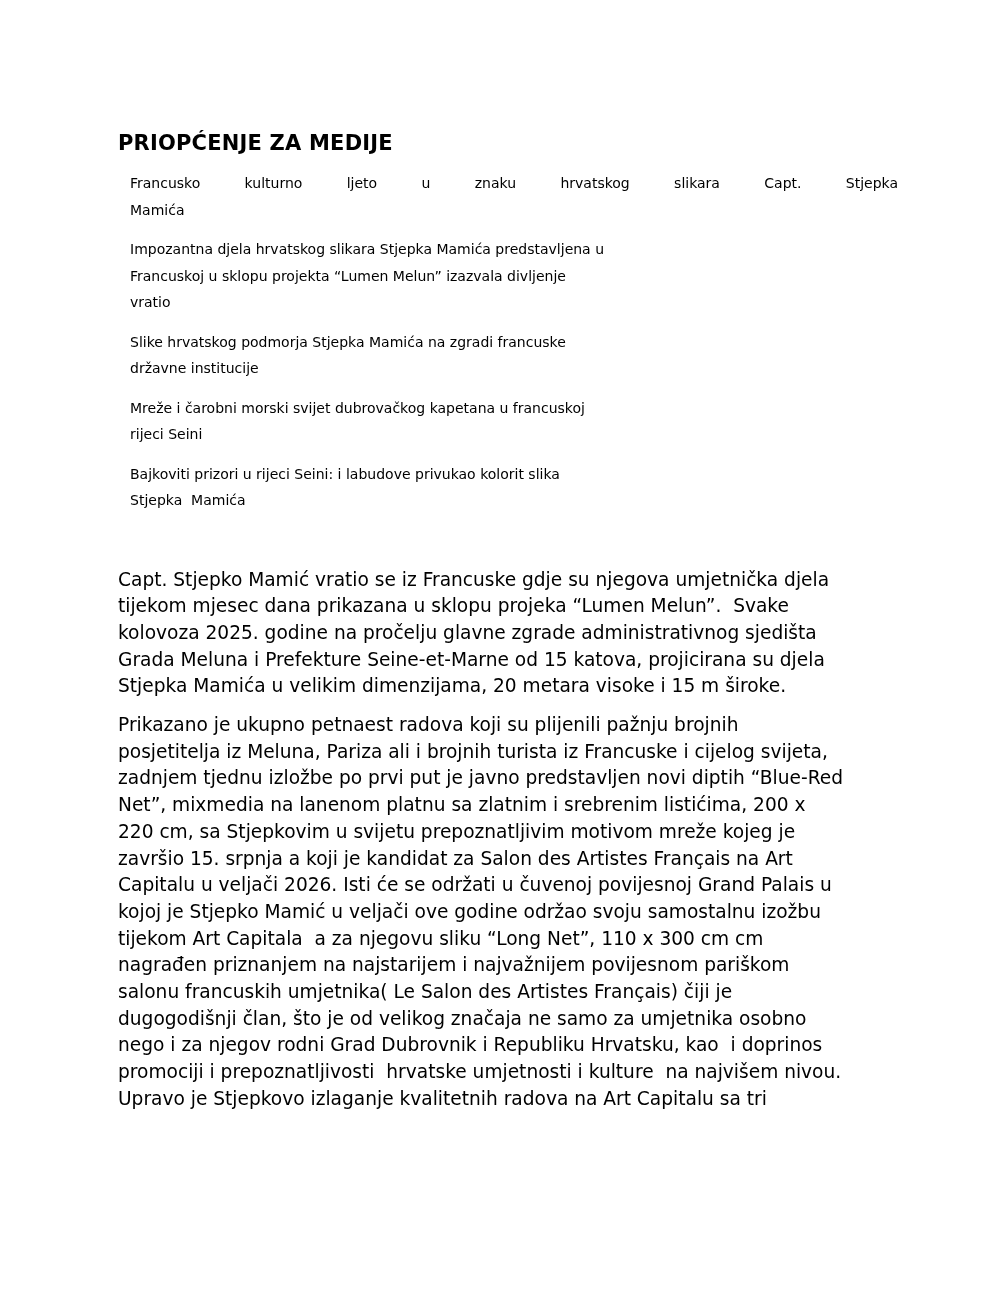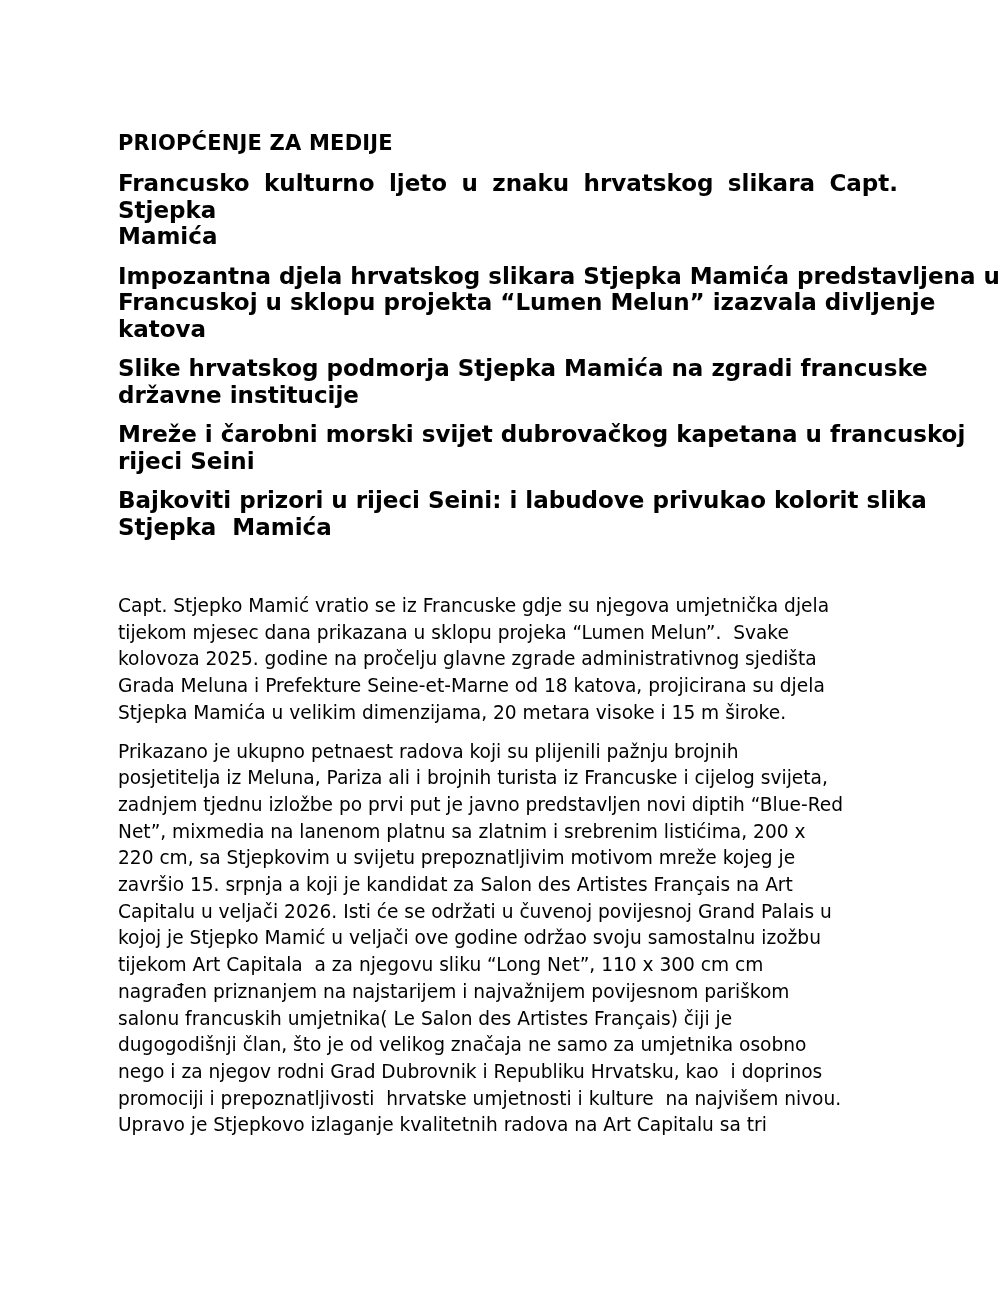--- a/index.html
+++ b/index.html
@@ -23,24 +23,24 @@
     }
     .doc-title {
       text-align: left;
       font-weight: bold;
       font-size: 21px;
       line-height: 30px;
       margin: 0 0 12px 0;
       letter-spacing: 0.2px;
     }
     .subheading {
-      font-weight: bold;
-      font-size: 23px;
+      font-weight: normal;
+      font-size: 14px;
       line-height: 26.5px;
-      margin: 0 0 13px 0;
+      margin: 0 0 13px 12px;
     }
     .subheading.justified {
       text-align: justify;
       text-align-last: left;
     }
     .spacer {
       height: 40px;
     }
     .body-para {
       font-size: 18.6px;
@@ -61,21 +61,21 @@
   <h1 class="doc-title">PRIOPĆENJE ZA MEDIJE</h1>
 
   <div class="subheading justified">
     <span style="display:block;text-align:justify;text-align-last:justify;">Francusko kulturno ljeto u znaku hrvatskog slikara Capt. Stjepka</span>
     <span style="display:block;">Mamića</span>
   </div>
 
   <div class="subheading">
     <span style="display:block;white-space:nowrap;">Impozantna djela hrvatskog slikara Stjepka Mamića predstavljena u</span>
     <span style="display:block;white-space:nowrap;">Francuskoj u sklopu projekta “Lumen Melun” izazvala divljenje</span>
-    <span style="display:block;white-space:nowrap;">katova</span>
+    <span style="display:block;white-space:nowrap;">vratio</span>
   </div>
 
   <div class="subheading">
     <span style="display:block;white-space:nowrap;">Slike hrvatskog podmorja Stjepka Mamića na zgradi francuske</span>
     <span style="display:block;white-space:nowrap;">državne institucije</span>
   </div>
 
   <div class="subheading">
     <span style="display:block;white-space:nowrap;">Mreže i čarobni morski svijet dubrovačkog kapetana u francuskoj</span>
     <span style="display:block;white-space:nowrap;">rijeci Seini</span>
@@ -85,21 +85,21 @@
     <span style="display:block;white-space:pre;">Bajkoviti prizori u rijeci Seini: i labudove privukao kolorit slika</span>
     <span style="display:block;white-space:pre;">Stjepka  Mamića</span>
   </div>
 
   <div class="spacer"></div>
 
   <p class="body-para">
     <span class="line">Capt. Stjepko Mamić vratio se iz Francuske gdje su njegova umjetnička djela</span>
     <span class="line" style="white-space:pre;">tijekom mjesec dana prikazana u sklopu projeka “Lumen Melun”.  Svake</span>
     <span class="line">kolovoza 2025. godine na pročelju glavne zgrade administrativnog sjedišta</span>
-    <span class="line">Grada Meluna i Prefekture Seine-et-Marne od 18 katova, projicirana su djela</span>
+    <span class="line">Grada Meluna i Prefekture Seine-et-Marne od 15 katova, projicirana su djela</span>
     <span class="line">Stjepka Mamića u velikim dimenzijama, 20 metara visoke i 15 m široke.</span>
   </p>
 
   <p class="body-para">
     <span class="line">Prikazano je ukupno petnaest radova koji su plijenili pažnju brojnih</span>
     <span class="line">posjetitelja iz Meluna, Pariza ali i brojnih turista iz Francuske i cijelog svijeta,</span>
     <span class="line">zadnjem tjednu izložbe po prvi put je javno predstavljen novi diptih “Blue-Red</span>
     <span class="line">Net”, mixmedia na lanenom platnu sa zlatnim i srebrenim listićima, 200 x</span>
     <span class="line">220 cm, sa Stjepkovim u svijetu prepoznatljivim motivom mreže kojeg je</span>
     <span class="line">završio 15. srpnja a koji je kandidat za Salon des Artistes Français na Art</span>

